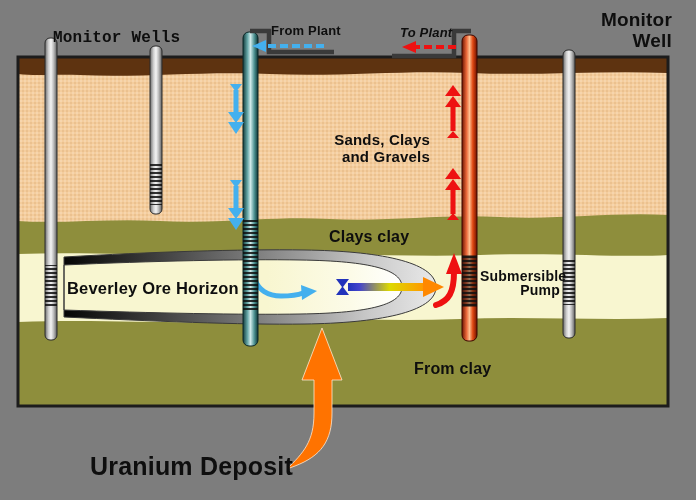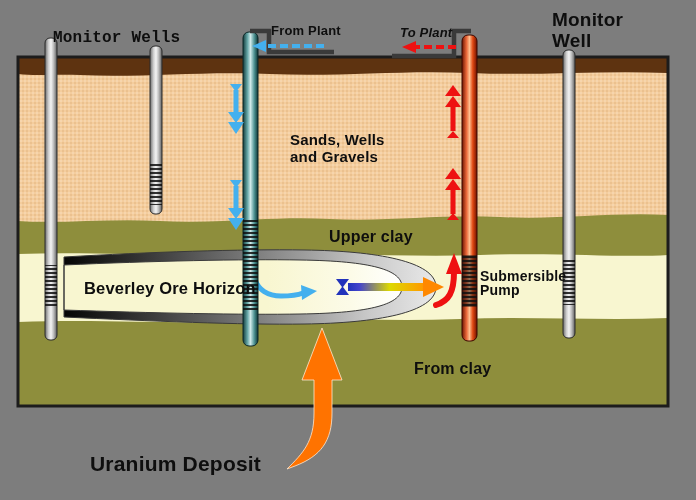--- a/index.html
+++ b/index.html
@@ -6,21 +6,21 @@
   .stage{
     position:relative;width:696px;height:500px;overflow:hidden;
     background:#7d7d7d;
     font-family:"Liberation Sans",sans-serif;
   }
   .stage svg{position:absolute;left:0;top:0;z-index:1;}
   .lbl{
     position:absolute;z-index:2;font-weight:bold;color:#0e0e0e;
     white-space:nowrap;letter-spacing:0.2px;
   }
-  .lbl.center{text-align:left;white-space:normal;}
+  .lbl.center{text-align:right;white-space:normal;}
   .lbl span{display:block;}
 </style>
 </head>
 <body>
 
 <div class="stage">
 
 <svg width="696" height="500" viewBox="0 0 696 500">
   <defs>
     <linearGradient id="gradPlume" gradientUnits="userSpaceOnUse" x1="64" y1="0" x2="436" y2="0">
@@ -186,30 +186,30 @@
 <div class="lbl" style="left:271px;top:23px;font-size:13px;">From Plant</div>
 
 <div class="lbl" style="left:400px;top:25px;font-size:13px;font-style:italic;">To Plant</div>
 
 <div class="lbl center" style="left:552px;top:9px;width:120px;font-size:19px;line-height:21px;">
   <span>Monitor</span>
   <span>Well</span>
 </div>
 
 <div class="lbl center" style="left:290px;top:131px;width:140px;font-size:15px;line-height:17px;">
-  <span>Sands, Wells</span>
+  <span>Sands, Clays</span>
   <span>and Gravels</span>
 </div>
 
-<div class="lbl" style="left:329px;top:228px;font-size:16px;">Upper clay</div>
-
-<div class="lbl" style="left:84px;top:279px;font-size:16.5px;">Beverley Ore Horizon</div>
+<div class="lbl" style="left:329px;top:228px;font-size:16px;">Clays clay</div>
+
+<div class="lbl" style="left:67px;top:279px;font-size:16.5px;">Beverley Ore Horizon</div>
 
 <div class="lbl center" style="left:480px;top:269px;width:80px;font-size:14px;line-height:14px;">
   <span>Submersible</span>
   <span>Pump</span>
 </div>
 
 <div class="lbl" style="left:414px;top:360px;font-size:16px;">From clay</div>
 
-<div class="lbl" style="left:90px;top:452px;font-size:21px;">Uranium Deposit</div>
+<div class="lbl" style="left:90px;top:452px;font-size:25px;">Uranium Deposit</div>
 
 </div>
 
 </body></html>

